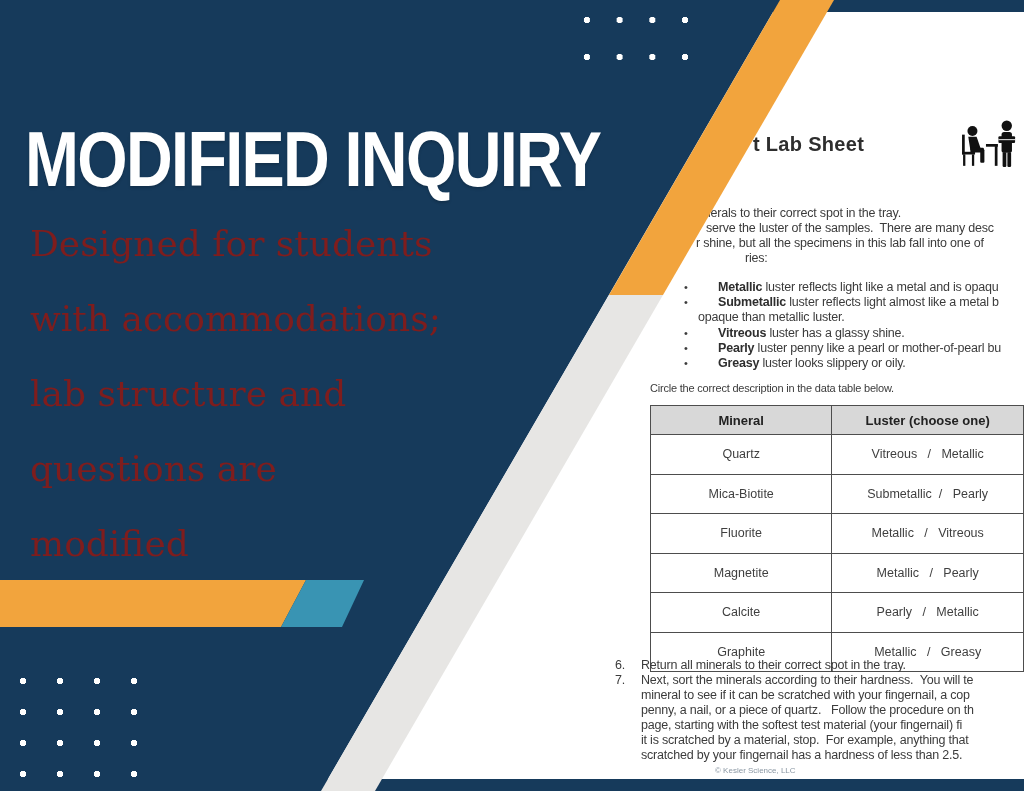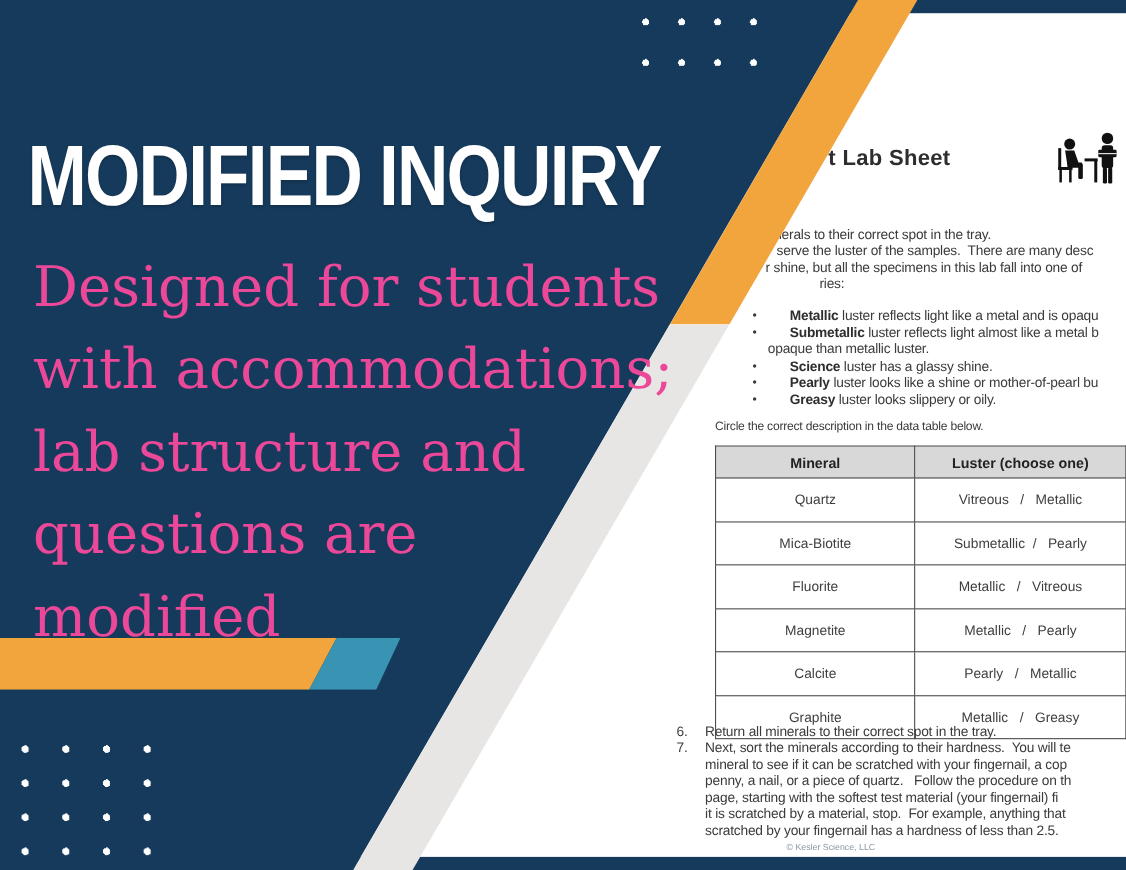--- a/index.html
+++ b/index.html
@@ -42,22 +42,22 @@
   .navy-bottom{position:absolute;left:0;top:779px;width:1024px;height:12px;background:var(--navy);}
   .navy-main{background:var(--navy);clip-path:polygon(0 0,780px 0,321px 791px,0 791px);}
   .orange-band{background:var(--orange);clip-path:polygon(780px 0,834px 0,663px 295px,609px 295px);}
   .gray-band{background:var(--gray);clip-path:polygon(609px 295px,663px 295px,375px 791px,321px 791px);}
   .orange-bar{background:var(--orange);clip-path:polygon(0 580px,306px 580px,281px 627px,0 627px);}
   .teal-shape{background:var(--teal);clip-path:polygon(306px 580px,364px 580px,342px 627px,281px 627px);}
   
   .panel-title{position:absolute;left:25px;top:120px;font-size:78px;font-weight:bold;color:#fff;
                line-height:78px;letter-spacing:-2px;white-space:nowrap;
                transform:scaleX(.83);transform-origin:0 0;text-shadow:0 2px 3px rgba(0,0,0,.18);}
-  .panel-sub{position:absolute;left:30px;top:224px;font-family:"DejaVu Serif",serif;font-size:51px;
-             color:#ec4899;line-height:75px;white-space:nowrap;}
+  .panel-sub{position:absolute;left:30px;top:206px;font-family:"DejaVu Serif",serif;font-size:36px;
+             color:#7f1d1d;line-height:75px;white-space:nowrap;}
   .dots{position:absolute;}
   .dots-top{left:580px;top:12px;width:131px;height:74px;
     background-image:radial-gradient(circle 3.2px at 7px 8px,#fff 97%,transparent 100%);
     background-size:32.7px 37px;}
   .dots-bottom{left:16px;top:672px;width:148px;height:118px;
     background-image:radial-gradient(circle 3.4px at 7px 9px,#fff 97%,transparent 100%);
     background-size:37px 31px;}
 </style>
 </head>
 <body>
@@ -95,22 +95,22 @@
 
     <div class="intro-line intro-0">minerals to their correct spot in the tray.</div>
     <div class="intro-line intro-1">serve the luster of the samples.  There are many desc</div>
     <div class="intro-line intro-2">r shine, but all the specimens in this lab fall into one of</div>
     <div class="intro-line intro-3">ries:</div>
 
     <div class="bullets">
         <div class="bullet-line bullet-item"><span class="term">Metallic</span><span> luster reflects light like a metal and is opaqu</span></div>
         <div class="bullet-line bullet-item"><span class="term">Submetallic</span><span> luster reflects light almost like a metal b</span></div>
         <div class="bullet-line">opaque than metallic luster.</div>
-        <div class="bullet-line bullet-item"><span class="term">Science</span><span> luster has a glassy shine.</span></div>
-        <div class="bullet-line bullet-item"><span class="term">Pearly</span><span> luster looks like a shine or mother-of-pearl bu</span></div>
+        <div class="bullet-line bullet-item"><span class="term">Vitreous</span><span> luster has a glassy shine.</span></div>
+        <div class="bullet-line bullet-item"><span class="term">Pearly</span><span> luster penny like a pearl or mother-of-pearl bu</span></div>
         <div class="bullet-line bullet-item"><span class="term">Greasy</span><span> luster looks slippery or oily.</span></div>
       </div>
 
     <div class="circle-line">Circle the correct description in the data table below.</div>
 
     <table class="ltable">
       <colgroup>
           <col class="col-mineral">
           <col class="col-luster">
         </colgroup>

